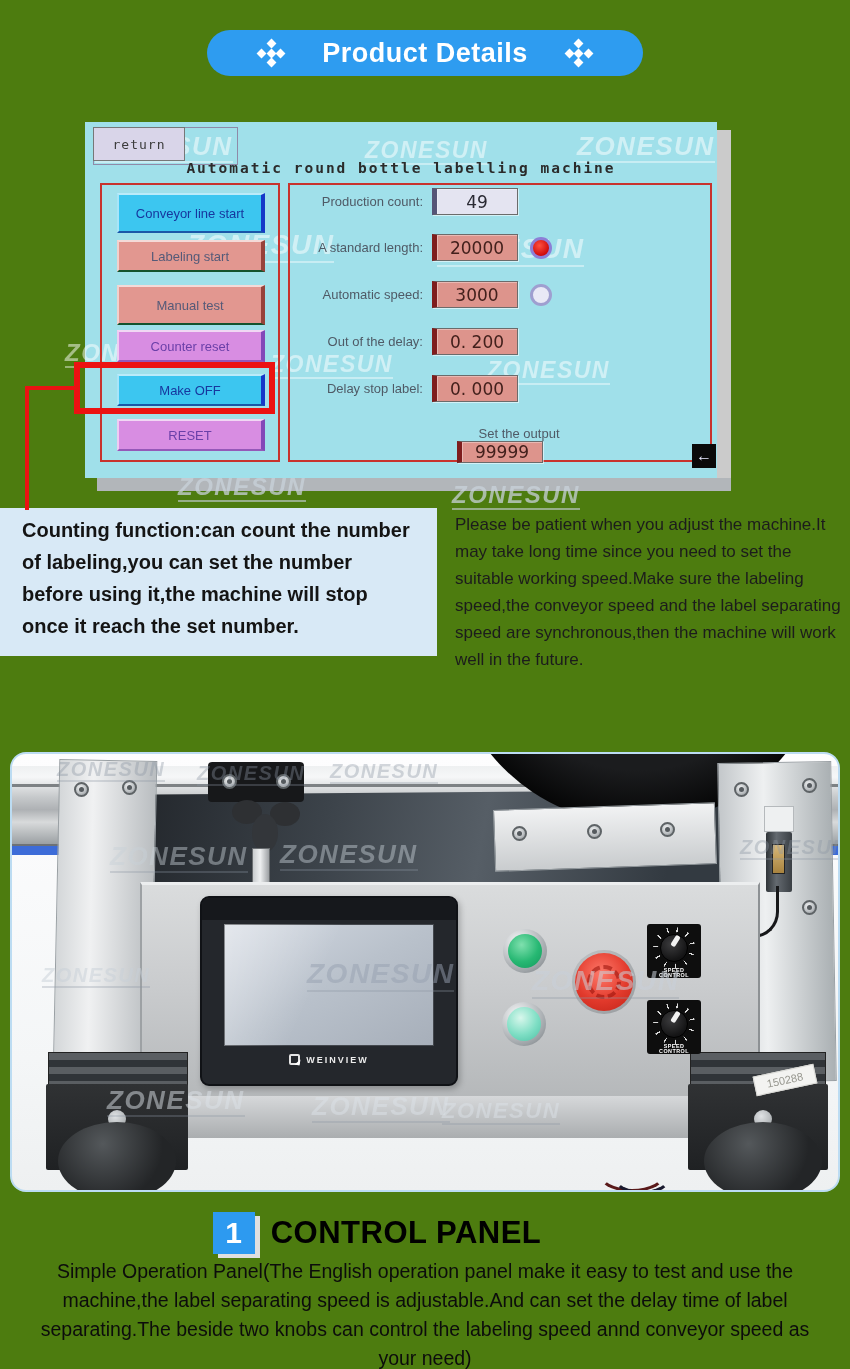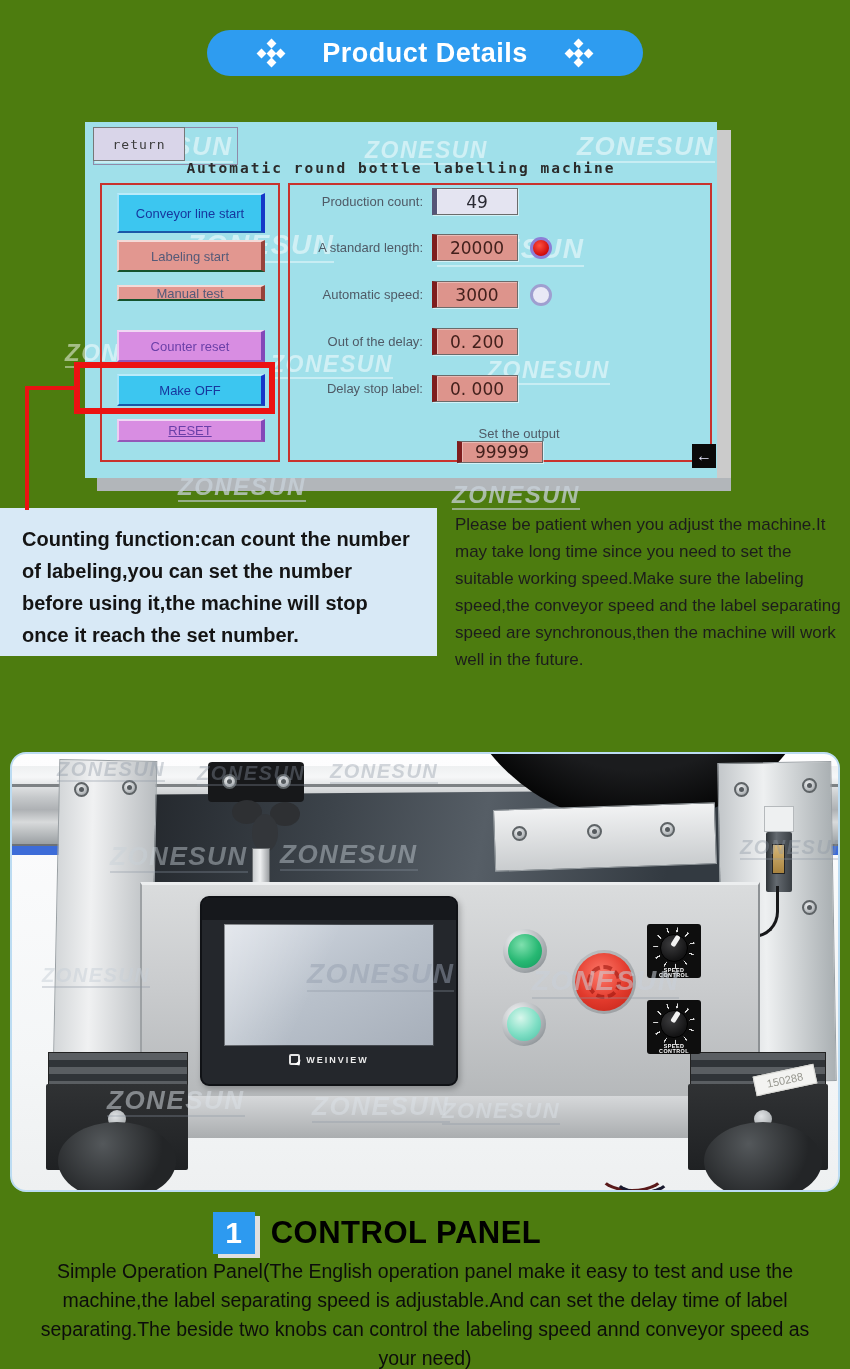--- a/index.html
+++ b/index.html
@@ -61,21 +61,21 @@
     font-weight:bold; cursor:pointer; }
 
   
   .callout-box { position:absolute; left:74px; top:362px; width:201px; height:52px;
     border:6px solid #ec1212; z-index:5; }
   .callout-hline { position:absolute; left:25px; top:386px; width:52px; height:4px; background:#ec1212; z-index:5; }
   .callout-vline { position:absolute; left:25px; top:386px; width:4px; height:124px; background:#ec1212; z-index:5; }
 
   
   .note-left { position:absolute; left:0; top:508px; width:437px; height:148px; background:#d8e9f6;
-    padding:15px 22px; font-size:20px; font-weight:bold; color:#141414; line-height:32px; }
+    padding:6px 22px; font-size:20px; font-weight:bold; color:#141414; line-height:32px; }
   .note-right { position:absolute; left:455px; top:511px; width:392px; font-size:17px; color:#1c1c1c;
     line-height:27px; }
 
   
   .photo { position:absolute; left:10px; top:752px; width:830px; height:440px; border:2px solid #bcdcf2;
     border-radius:16px; overflow:hidden; background:linear-gradient(180deg,#fdfdfe 0%,#f4f6f7 70%,#eef0f1 100%); }
   .ph { position:absolute; }
   .m-screw { position:absolute; width:15px; height:15px; border-radius:50%;
     background:radial-gradient(circle at 40% 35%, #f2f3f4, #b9bdc0 60%, #7e8286); border:2px solid #5e6366; }
   .m-screw::after { content:""; position:absolute; left:3px; top:3px; width:5px; height:5px;
@@ -130,24 +130,24 @@
     <i class="wm wm-hmi" style="left:185px; top:230px; font-size:23px;">ZONESUN</i>
     <i class="wm wm-hmi" style="left:402px; top:236px; font-size:23px;">ZONESUN</i>
 
     <div class="hmi-return-outline"></div>
     <div class="hmi-return">return</div>
     <div class="hmi-title">Automatic round bottle labelling machine</div>
 
     <div class="hmi-group group-left"></div>
     <div class="hmi-btn btn-cyan" style="top:71px;  height:40px;">Conveyor line start</div>
     <div class="hmi-btn btn-salmon" style="top:118px; height:32px;">Labeling start</div>
-    <div class="hmi-btn btn-salmon" style="top:163px; height:16px;">Manual test</div>
+    <div class="hmi-btn btn-salmon" style="top:163px; height:40px;">Manual test</div>
     <div class="hmi-btn btn-orchid" style="top:208px; height:32px;">Counter reset</div>
     <div class="hmi-btn btn-cyan" style="top:252px; height:32px;">Make OFF</div>
-    <div class="hmi-btn btn-orchid" style="top:297px; height:23px;text-decoration:underline;">RESET</div>
+    <div class="hmi-btn btn-orchid" style="top:297px; height:32px;">RESET</div>
 
     <div class="hmi-group group-right"></div>
     <div class="hmi-field" style="top:66px;">
       <span class="f-label">Production count:</span>
       <span class="f-box box-lav">49</span>
     </div>
     <div class="hmi-field" style="top:112px;">
       <span class="f-label">A standard length:</span>
       <span class="f-box box-salmon">20000</span>
       <span class="ind ind-red"></span>

